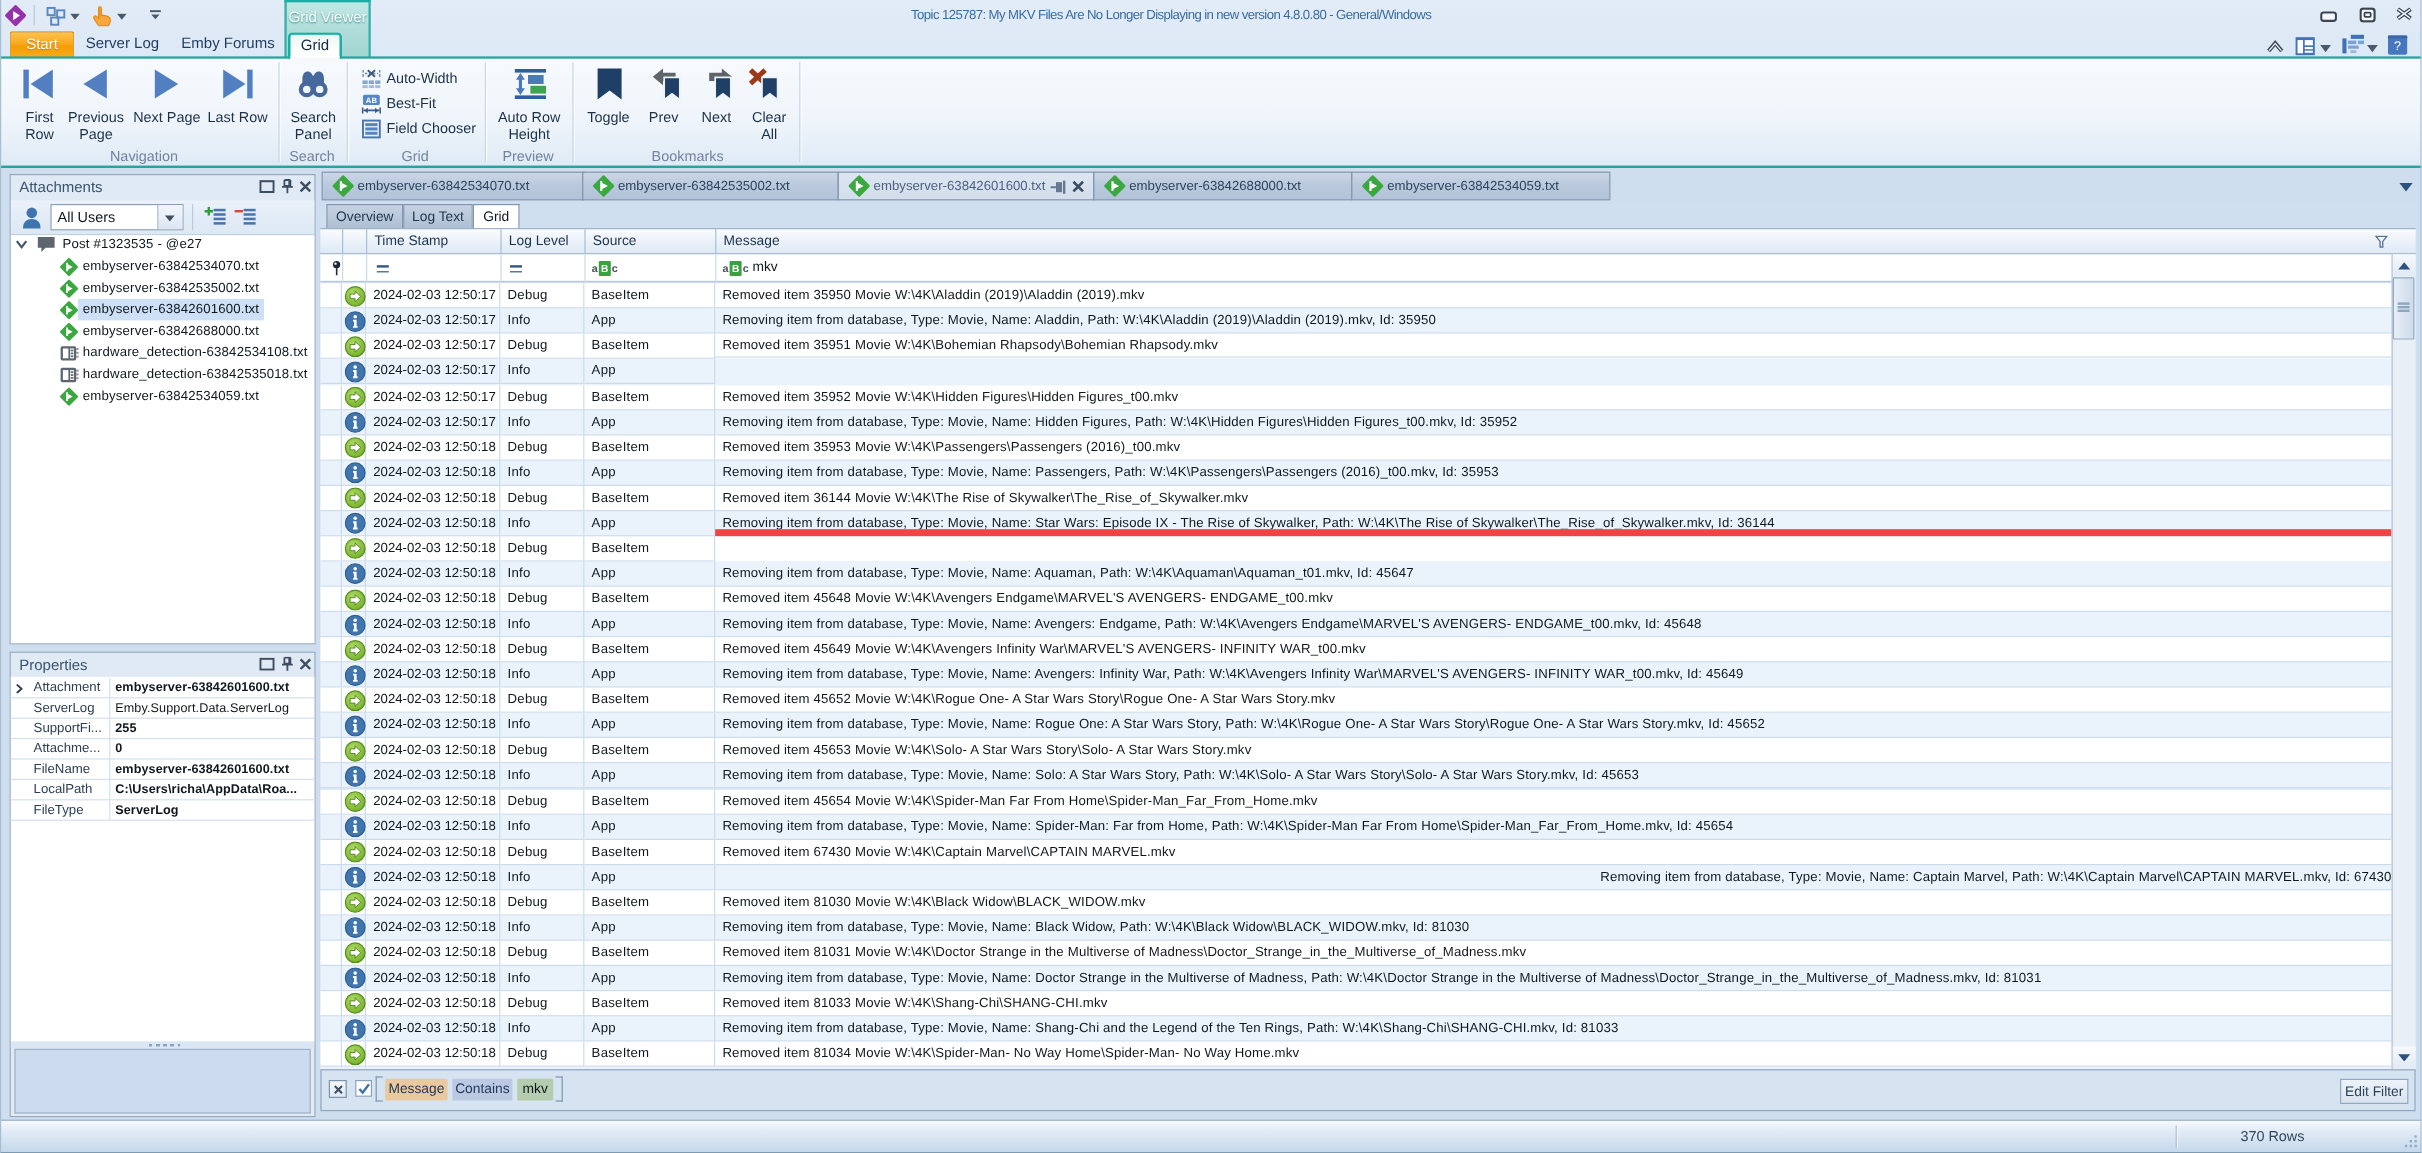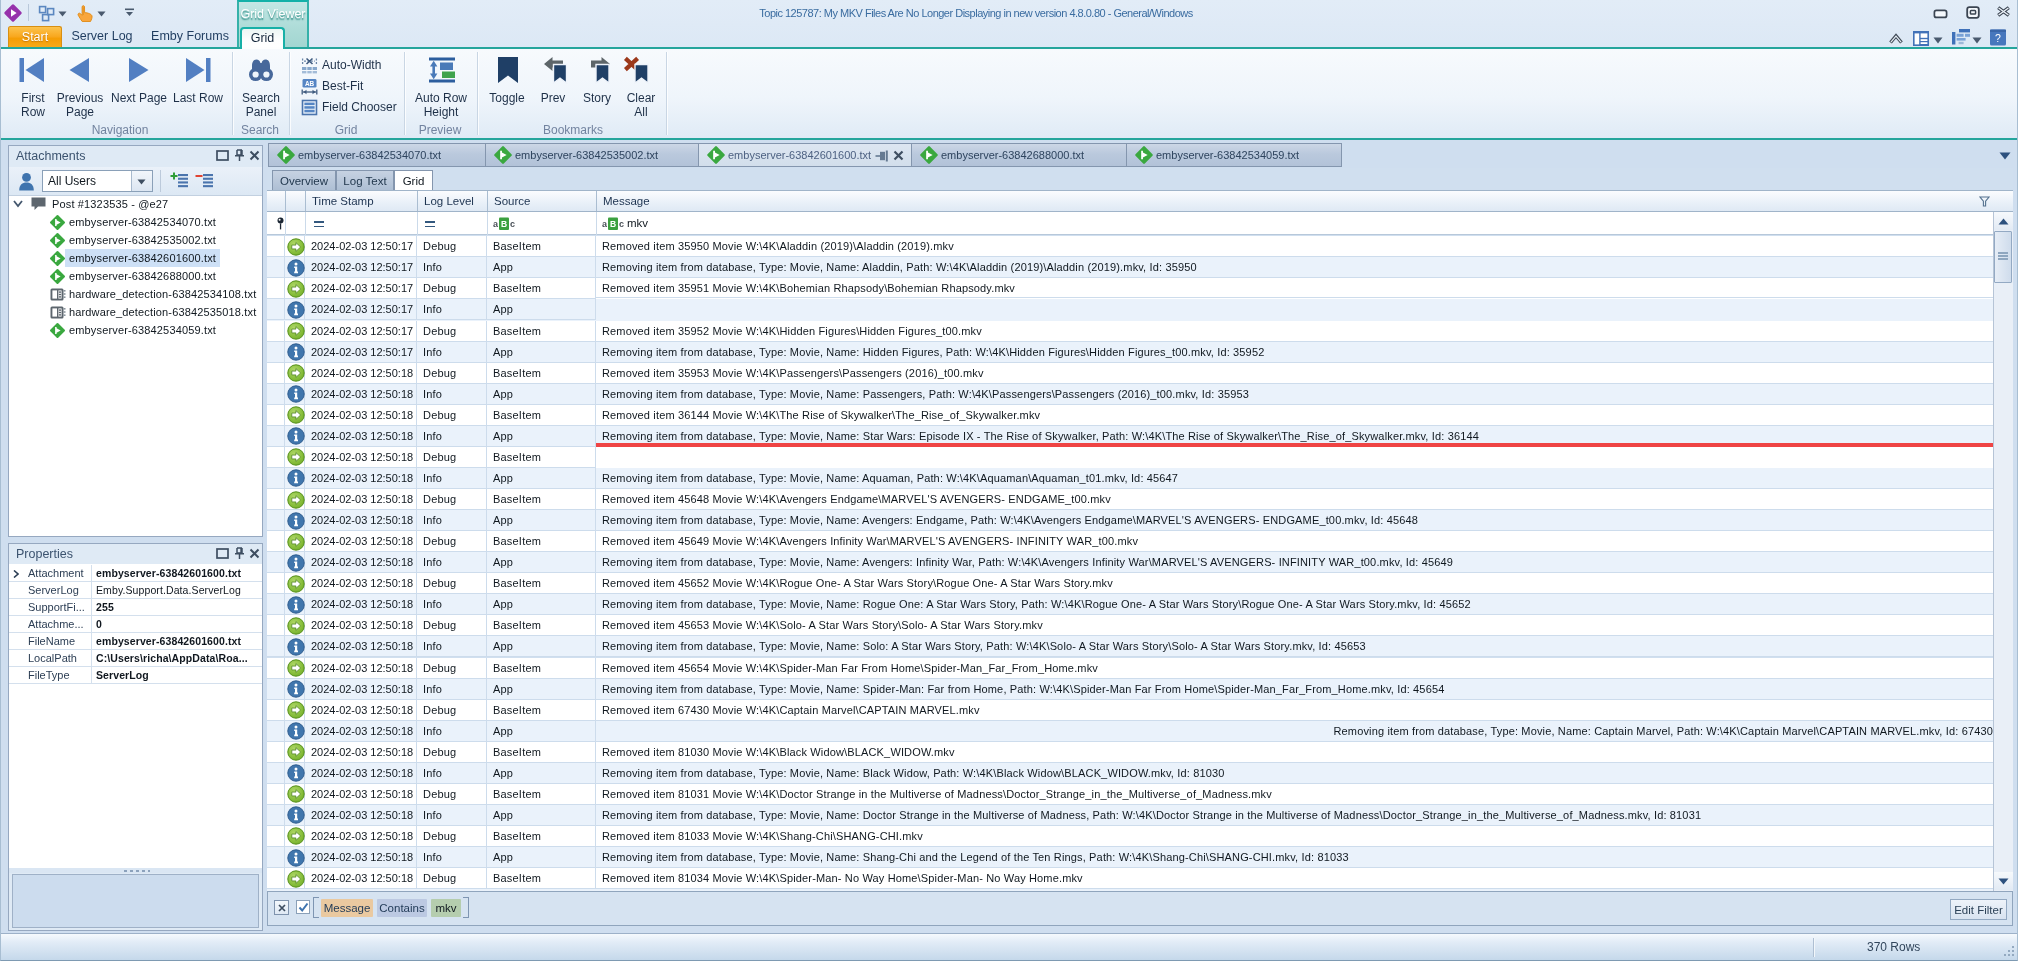--- a/index.html
+++ b/index.html
@@ -181,21 +181,21 @@
 <div class="abs" style="left:462px;top:92px;width:90px;color:#1e3048;font-size:12px;text-align:center;line-height:13.5px;">Toggle</div>
 <svg class="abs" style="left:543px;top:56px;" width="26" height="28" viewBox="0 0 26 28">
 <path d="M1 8 L9.5 1 L9.5 4.6 L20 4.6 L20 11.4 L9.5 11.4 L9.5 15 Z" fill="#5d6569"></path>
 <path d="M10.5 8.5 L23.5 8.5 L23.5 27 L17 22.2 L10.5 27 Z" fill="#1f3f66" stroke="#eef3fa" stroke-width="1.4"></path>
 </svg>
 <div class="abs" style="left:508px;top:92px;width:90px;color:#1e3048;font-size:12px;text-align:center;line-height:13.5px;">Prev</div>
 <svg class="abs" style="left:585px;top:56px;" width="26" height="28" viewBox="0 0 26 28">
 <path d="M25 8 L16.5 1 L16.5 4.6 L6 4.6 L6 11.4 L16.5 11.4 L16.5 15 Z" fill="#5d6569"></path>
 <path d="M11 8.5 L24 8.5 L24 27 L17.5 22.2 L11 27 Z" fill="#1f3f66" stroke="#eef3fa" stroke-width="1.4"></path>
 </svg>
-<div class="abs" style="left:552px;top:92px;width:90px;color:#1e3048;font-size:12px;text-align:center;line-height:13.5px;">Story</div>
+<div class="abs" style="left:552px;top:92px;width:90px;color:#1e3048;font-size:12px;text-align:center;line-height:13.5px;">Next</div>
 <svg class="abs" style="left:623px;top:56px;" width="27" height="28" viewBox="0 0 27 28">
 <path d="M2.4 2.4 L14.6 13.6 M14.6 2.4 L2.4 13.6" stroke="#9c391b" stroke-width="4.2"></path>
 <path d="M12 8.5 L25 8.5 L25 27 L18.5 22.2 L12 27 Z" fill="#1f3f66" stroke="#eef3fa" stroke-width="1.4"></path>
 </svg>
 <div class="abs" style="left:596px;top:92px;width:90px;color:#1e3048;font-size:12px;text-align:center;line-height:13.5px;">Clear<br>All</div>
 <div class="abs" style="left:8px;top:145px;width:255px;height:392px;background:#dfeaf5;border:1px solid #96a8c0;"></div>
 <div class="abs" style="left:16px;top:148px;width:120px;height:17px;color:#3c536f;font-size:12.5px;line-height:17px;">Attachments</div>
 <svg class="abs" style="left:216px;top:150px;" width="13" height="11" viewBox="0 0 13 11">
 <rect x="1" y="1" width="11" height="9" fill="none" stroke="#3e4e61" stroke-width="1.7"></rect>
   </svg>
@@ -598,21 +598,21 @@
 <div style="position:absolute;left:18px;top:0;width:20px;height:21px;border-right:1px solid #cddcec;border-bottom:1px solid #cddcec;">
       <svg width="18" height="18" viewBox="0 0 18 18" style="position:absolute;left:2px;top:1.5px;">
 <circle cx="9" cy="9" r="8.2" fill="#4076ad" stroke="#305e90" stroke-width="1"></circle>
 <circle cx="9" cy="4.9" r="1.5" fill="#fff"></circle>
 <path d="M7.2 7.4 L10.2 7.4 L10.2 12.6 L11 12.6 L11 14.2 L7.2 14.2 L7.2 12.6 L8 12.6 L8 9 L7.2 9 Z" fill="#fff"></path>
 </svg>
     </div>
 <div style="position:absolute;left:38px;top:0;width:112px;height:21px;border-right:1px solid #cddcec;border-bottom:1px solid #cddcec;line-height:21px;font-size:11px;color:#10181f;padding-left:6px;">2024-02-03 12:50:18</div>
 <div style="position:absolute;left:150px;top:0;width:70px;height:21px;border-right:1px solid #cddcec;border-bottom:1px solid #cddcec;line-height:21px;font-size:11px;letter-spacing:0.2px;color:#10181f;padding-left:6px;">Info</div>
 <div style="position:absolute;left:220px;top:0;width:109px;height:21px;border-right:1px solid #cddcec;border-bottom:1px solid #cddcec;line-height:21px;font-size:11px;letter-spacing:0.2px;color:#10181f;padding-left:6px;">App</div>
-<div style="position:absolute;left:329px;top:0;width:1397px;height:21px;border-bottom:4px solid #ef4444;line-height:21px;font-size:11px;letter-spacing:0.15px;color:#10181f;padding-left:6px;white-space:nowrap;overflow:hidden;">Removing item from database, Type: Movie, Name: Star Wars: Episode IX - The Rise of Skywalker, Path: W:\4K\The Rise of Skywalker\The_Rise_of_Skywalker.mkv, Id: 36144</div>
+<div style="position:absolute;left:329px;top:0;width:1397px;height:21px;border-bottom:6px solid #ef4444;line-height:21px;font-size:11px;letter-spacing:0.15px;color:#10181f;padding-left:6px;white-space:nowrap;overflow:hidden;">Removing item from database, Type: Movie, Name: Star Wars: Episode IX - The Rise of Skywalker, Path: W:\4K\The Rise of Skywalker\The_Rise_of_Skywalker.mkv, Id: 36144</div>
 </div>
 <div style="position:absolute;left:267px;top:446.9px;width:1726px;height:21.06px;background:#ffffff;">
 <div style="position:absolute;left:0;top:0;width:18px;height:21px;border-right:1px solid #cddcec;border-bottom:1px solid #cddcec;"></div>
 <div style="position:absolute;left:18px;top:0;width:20px;height:21px;border-right:1px solid #cddcec;border-bottom:1px solid #cddcec;">
       <svg width="18" height="18" viewBox="0 0 18 18" style="position:absolute;left:2px;top:1.5px;">
 <defs>
           <radialGradient id="gg" cx="0.4" cy="0.35" r="0.9">
             <stop offset="0" stop-color="#b1d96a"></stop>
             <stop offset="0.55" stop-color="#86bd3a"></stop>
             <stop offset="1" stop-color="#64a01f"></stop>

